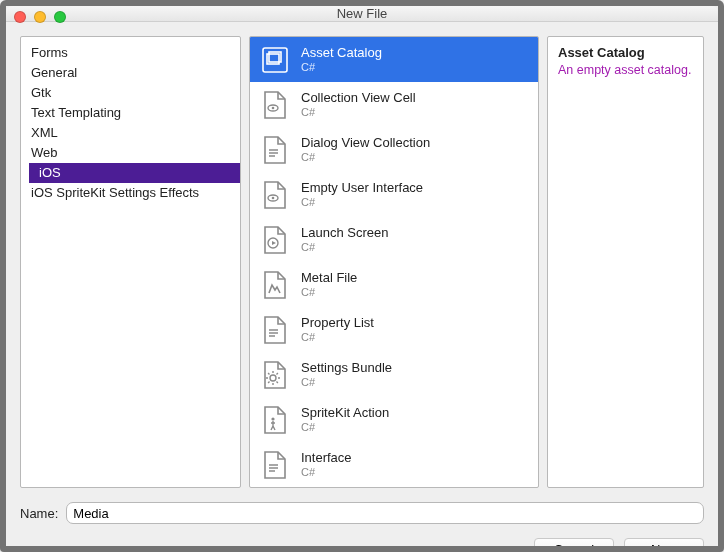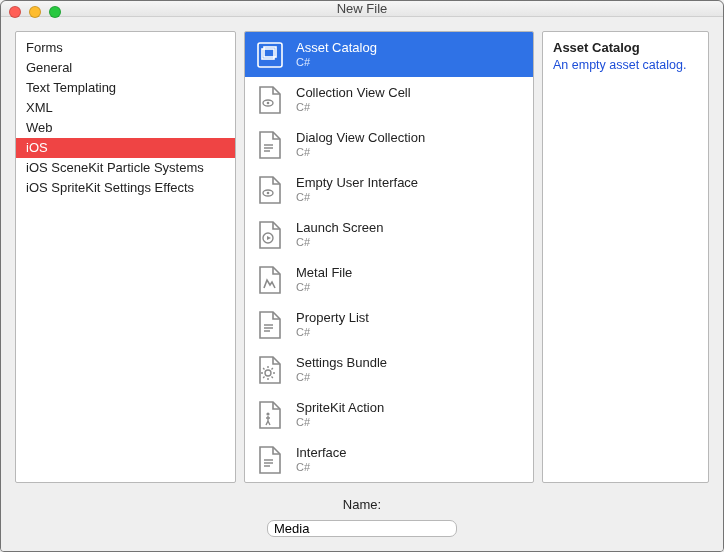--- a/index.html
+++ b/index.html
@@ -1,43 +1,43 @@
 <!DOCTYPE html>
 <html><head>
 <meta charset="utf-8">
 <style>
   * { box-sizing: border-box; margin:0; padding:0; }
   html,body { width:724px; height:552px; font-family:-apple-system, "Helvetica Neue", Arial, sans-serif; font-size:13px; background:#fff; color:#222; }
-  .window { width:724px; height:552px; border:1px solid #737373; border-radius:6px 6px 4px 4px; box-shadow:0 2px 12px rgba(0,0,0,.25); background:#efefef; display:flex; flex-direction:column; overflow:hidden; }
+  .window { width:724px; height:552px; border:6px solid #737373; border-radius:6px 6px 4px 4px; box-shadow:0 2px 12px rgba(0,0,0,.25); background:#efefef; display:flex; flex-direction:column; overflow:hidden; }
   .titlebar { height:22px; background:linear-gradient(#f6f6f6,#e6e6e6); border-bottom:1px solid #cfcfcf; border-radius:6px 6px 0 0; position:relative; display:flex; align-items:center; justify-content:center; }
   .title { font-size:13px; color:#444; }
   .traffic { position:absolute; left:8px; top:5px; display:flex; gap:8px; }
   .dot { width:12px; height:12px; border-radius:50%; border:0.5px solid rgba(0,0,0,.18); }
   .dot.red { background:#ff5f57; }
   .dot.yellow { background:#febc2e; }
   .dot.green { background:#28c840; }
   .content { flex:1; display:flex; flex-direction:column; padding:14px 14px 12px 14px; background:#efefef; }
   .panels { flex:1; display:flex; gap:8px; min-height:0; }
   .pane { background:#fff; border:1px solid #b8b8b8; border-radius:2px; overflow:hidden; }
   .categories { width:221px; padding-top:6px; }
   .cat-item { height:20px; line-height:20px; padding:0 10px; cursor:default; white-space:nowrap; overflow:hidden; text-overflow:ellipsis; }
-  .cat-item.selected { background:#ef4444; color:#fff; }
+  .cat-item.selected { background:#4c1d95; color:#fff;margin-left:8px; }
   .templates { width:290px; overflow-y:auto; }
   .tmpl-item { display:flex; align-items:center; height:45px; padding:5px 9px; gap:10px; }
   .tmpl-item.selected { background:#2f72e6; color:#fff; }
   .tmpl-icon { width:32px; height:32px; flex:0 0 32px; display:flex; align-items:center; justify-content:center; }
   .tmpl-icon svg { width:32px; height:32px; }
   .tmpl-text { display:flex; flex-direction:column; line-height:1.2; }
   .tmpl-title { font-size:13px; }
   .tmpl-sub { font-size:11px; color:#888; }
   .tmpl-item.selected .tmpl-sub { color:#dce8ff; }
   .desc { flex:1; padding:8px 10px; }
   .desc-title { font-weight:600; margin-bottom:3px; }
-  .desc-body { font-size:12.5px; color:#1d4ed8; }
-  .name-row { display:flex; align-items:center; gap:8px; margin-top:14px;flex-direction:column; }
+  .desc-body { font-size:12.5px; color:#a21caf; }
+  .name-row { display:flex; align-items:center; gap:8px; margin-top:14px; }
   .name-label { }
   .name-input { flex:1; height:22px; border:1px solid #b8b8b8; border-radius:7px; padding:0 6px; font-size:13px; background:#fff; }
   .button-row { display:flex; justify-content:flex-end; gap:10px; margin-top:14px; }
   .btn { min-width:80px; height:22px; background:linear-gradient(#fdfdfd,#f1f1f1); border:1px solid #c9c9c9; border-radius:4px; font-size:13px; cursor:default; }
   
   .templates::-webkit-scrollbar { width:14px; }
   .templates::-webkit-scrollbar-thumb { background:#c5c5c5; border:3px solid #fff; border-radius:8px; }
 </style>
 </head>
 <body>
@@ -94,25 +94,25 @@
     </div>
     <div class="title">New File</div>
   </div>
 
   <div class="content">
     <div class="panels">
 
       <div class="pane categories" id="categories">
           <div class="cat-item">Forms</div>
           <div class="cat-item">General</div>
+          <div class="cat-item">Gtk</div>
           <div class="cat-item">Text Templating</div>
           <div class="cat-item">XML</div>
           <div class="cat-item">Web</div>
           <div class="cat-item selected">iOS</div>
-          <div class="cat-item">iOS SceneKit Particle Systems</div>
           <div class="cat-item">iOS SpriteKit Settings Effects</div>
         </div>
 
       <div class="pane templates" id="templates">
           <div class="tmpl-item selected">
             <span class="tmpl-icon" style="color: rgb(255, 255, 255);">
               <svg viewBox="0 0 32 32">
                 <use href="#ic-asset-catalog"></use>
               </svg>
             </span>

